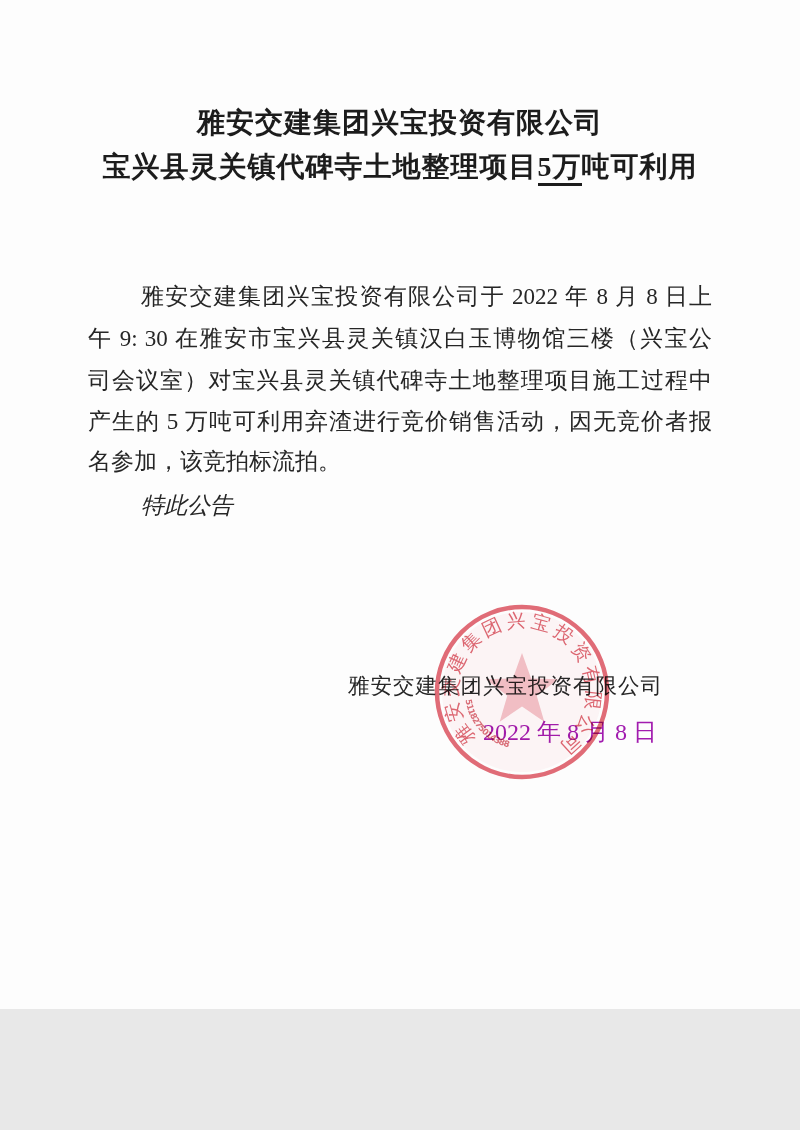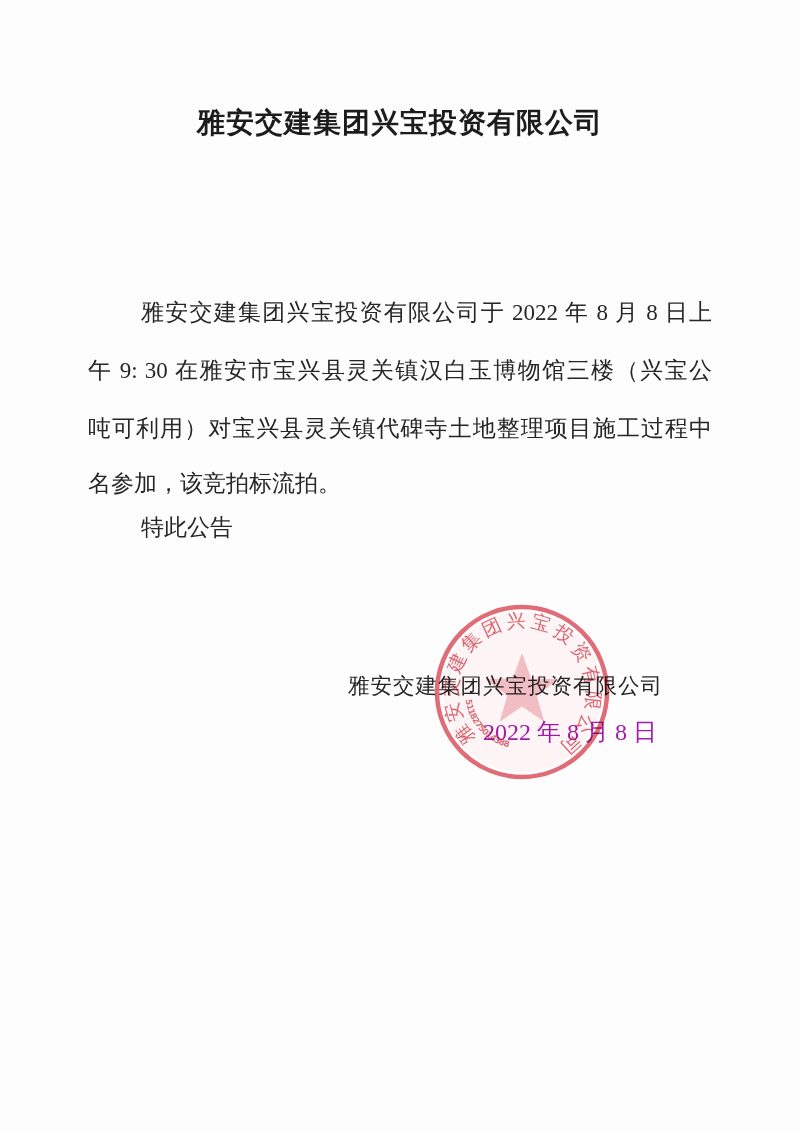--- a/index.html
+++ b/index.html
@@ -1,20 +1,20 @@
 <!DOCTYPE html>
 <html><head>
 <meta charset="utf-8">
 <style>
   * { margin: 0; padding: 0; box-sizing: border-box; }
   html, body { background: #e8e8e8; }
   .page {
     position: relative;
     width: 800px;
-    height: 1130px;
+    height: 1009px;
     background: #fdfdfd;
     overflow: hidden;
     font-family: "Liberation Serif", "DejaVu Serif", serif;
     color: #262626;
   }
   .title-block {
     position: absolute;
     top: 101px;
     left: 20px;
     right: 20px;
@@ -34,25 +34,24 @@
     top: 276px;
     left: 88px;
     width: 624px;
     font-size: 23px;
     line-height: 41.8px;
     color: #262626;
   }
   .body-line {
     text-align: justify;
     text-align-last: justify;
-    margin-top: 16px;
   }
   .body-line.first-line { text-indent: 53px; }
   .body-line.last-line { text-align-last: left; font-family: Liberation Mono, monospace; }
-  .closing-line { text-indent: 53px; }
+  .closing-line { text-indent: 53px; font-style: italic; }
   .signature-company {
     position: absolute;
     top: 671px;
     right: 137px;
     font-size: 21.5px;
     letter-spacing: 1px;
     color: #262626;
     white-space: nowrap;
   }
   .signature-date {
@@ -80,26 +79,28 @@
     font-weight: bold;
   }
 </style>
 </head>
 <body>
 
 <div class="page">
 
   <div class="title-block">
     <div>雅安交建集团兴宝投资有限公司</div>
+    <div><span>宝兴县灵关镇代碑寺土地整理项目</span><span class="title-underline">5万</span><span>吨可利用</span></div>
   </div>
 
   <div class="body-block">
     <div class="body-line first-line">雅安交建集团兴宝投资有限公司于 2022 年 8 月 8 日上</div>
     <div class="body-line">午 9: 30 在雅安市宝兴县灵关镇汉白玉博物馆三楼（兴宝公</div>
-    <div class="body-line">吨可利用）对宝兴县灵关镇代碑寺土地整理项目施工过程中</div>
+    <div class="body-line">司会议室）对宝兴县灵关镇代碑寺土地整理项目施工过程中</div>
+    <div class="body-line">产生的 5 万吨可利用弃渣进行竞价销售活动，因无竞价者报</div>
     <div class="body-line last-line">名参加，该竞拍标流拍。</div>
     <div class="closing-line">特此公告</div>
   </div>
 
   <div class="signature-company">雅安交建集团兴宝投资有限公司</div>
   <div class="signature-date">2022 年 8 月 8 日</div>
 
   <svg class="seal" viewBox="0 0 182 182" xmlns="http://www.w3.org/2000/svg">
 
     <circle cx="91" cy="91" r="80" fill="rgba(236,160,168,0.10)"></circle>

